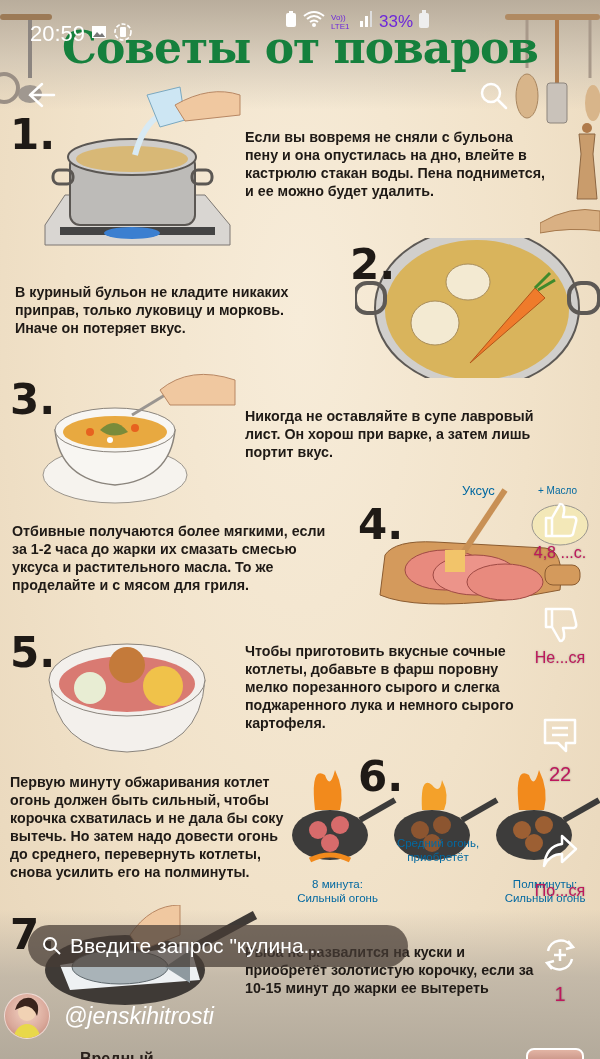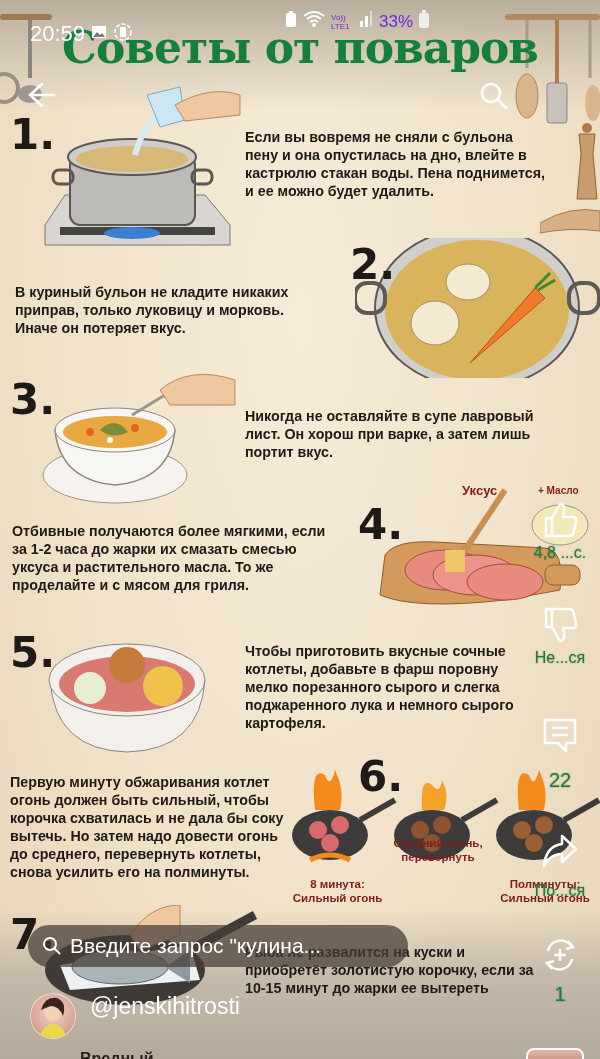--- a/index.html
+++ b/index.html
@@ -24,31 +24,31 @@
     font-family:"DejaVu Serif",serif;font-weight:bold;font-size:44px;color:#15803d;letter-spacing:-1px;z-index:5;}
 
   .nav-back{position:absolute;left:22px;top:80px;width:36px;height:30px;z-index:30;cursor:pointer;}
   .nav-search{position:absolute;left:478px;top:80px;width:32px;height:32px;z-index:30;cursor:pointer;}
 
   .num{position:absolute;font-weight:bold;font-size:42px;color:#1f1a16;font-family:"DejaVu Sans",sans-serif;z-index:4;}
   .tip{position:absolute;font-family:"Liberation Sans",sans-serif;font-weight:bold;font-size:15.5px;
     line-height:18px;color:#1f1a16;z-index:4;transform:scaleX(.92);transform-origin:left top;}
 
   .illus{position:absolute;z-index:3;}
-  .caption{position:absolute;font-weight:bold;font-size:11.5px;color:#7f1d1d;text-align:center;line-height:14px;z-index:4;}
+  .caption{position:absolute;font-weight:normal;font-size:11.5px;color:#0369a1;text-align:center;line-height:14px;z-index:4;}
 
   
   .rail{position:absolute;right:0;width:80px;text-align:center;color:#fff;z-index:30;}
-  .rail-label{font-size:16px;color:#15803d;text-shadow:0 0 2px rgba(0,0,0,.35);}
+  .rail-label{font-size:16px;color:#be185d;text-shadow:0 0 2px rgba(0,0,0,.35);}
 
   .searchbar{position:absolute;left:28px;top:925px;width:380px;height:42px;border-radius:21px;
     background:rgba(70,60,52,.72);display:flex;align-items:center;z-index:30;cursor:text;}
   .searchbar .q{font-size:21px;color:#fff;margin-left:8px;white-space:nowrap;}
 
-  .author{position:absolute;left:30px;top:993px;display:flex;align-items:flex-start;z-index:30;}
+  .author{position:absolute;left:4px;top:993px;display:flex;align-items:center;z-index:30;font-style:italic;}
   .avatar{width:44px;height:44px;border-radius:50%;background:radial-gradient(circle at 50% 40%,#f3d3c4,#d9a89a 60%,#b87a6a);
     border:1px solid rgba(255,255,255,.6);position:relative;overflow:hidden;}
   .handle{font-size:23px;color:#fff;margin-left:14px;}
   .subscribe{margin-left:14px;background:#fff;border-radius:18px;padding:4px 18px;font-size:21px;color:#111;cursor:pointer;}
   .thumb-next{position:absolute;right:16px;top:1048px;width:54px;height:20px;border-radius:8px 8px 0 0;
     background:linear-gradient(#e2b4a4,#b67c70);border:2px solid #fff;z-index:30;}
   .desc-peek{position:absolute;left:80px;top:1050px;font-size:16px;color:#2a211c;z-index:30;font-weight:bold;}
 </style>
 </head>
 <body>
@@ -234,21 +234,21 @@
       <circle cx="50" cy="60" r="9" fill="#9c5f33"></circle>
       <circle cx="40" cy="78" r="9" fill="#9c5f33"></circle>
   </g>
 </svg>
 <div class="caption" style="left:290px;top:877px;width:95px;">
   <div>8 минута:</div>
   <div>Сильный огонь</div>
 </div>
 <div class="caption" style="left:388px;top:836px;width:100px;">
   <div>Средний огонь,</div>
-  <div>перевернуть</div>
+  <div>приобретёт</div>
 </div>
 <div class="caption" style="left:495px;top:877px;width:100px;text-align:center;">
   <div>Полминуты:</div>
   <div>Сильный огонь</div>
 </div>
 
 <div class="num" style="left:10px;top:910px;">7.</div>
 <svg class="illus" style="left:40px;top:905px;" width="220" height="110" viewBox="0 0 220 110">
   <ellipse cx="85" cy="65" rx="80" ry="35" fill="#3f3a36"></ellipse>
   <line x1="150" y1="45" x2="215" y2="10" stroke="#3f3a36" stroke-width="9"></line>
@@ -272,21 +272,21 @@
       <path d="M6 4 H12 V22 H6 z M12 22 L20 36 Q25 36 24 28 L23 23 H34 Q37 22 36 18 L33 6 Q32 4 29 4 H12" fill="none" stroke="#fff" stroke-width="2.5" stroke-linejoin="round"></path>
     </svg>
   <div class="rail-label">Не...ся</div>
 </div>
 <div class="rail" style="top:715px;">
   <svg width="40" height="40" viewBox="0 0 40 40">
       <path d="M5 5 H35 V28 H26 L26 36 L18 28 H5 z" fill="none" stroke="#fff" stroke-width="2.5" stroke-linejoin="round"></path>
       <line x1="12" y1="13" x2="28" y2="13" stroke="#fff" stroke-width="2.5"></line>
       <line x1="12" y1="20" x2="28" y2="20" stroke="#fff" stroke-width="2.5"></line>
     </svg>
-  <div class="rail-label" style="font-size:20px;margin-top:10px;">22</div>
+  <div class="rail-label" style="font-size:20px;margin-top:4px;">22</div>
 </div>
 <div class="rail" style="top:830px;">
   <svg width="40" height="40" viewBox="0 0 40 40">
       <path d="M22 6 L36 19 L22 32 V24 Q10 24 4 36 Q6 16 22 14 z" fill="none" stroke="#fff" stroke-width="2.5" stroke-linejoin="round"></path>
     </svg>
   <div class="rail-label" style="margin-top:8px;">По...ся</div>
 </div>
 <div class="rail" style="top:935px;">
   <svg width="40" height="40" viewBox="0 0 40 40">
       <path d="M8 16 A13 13 0 0 1 32 12 M32 24 A13 13 0 0 1 8 28" fill="none" stroke="#fff" stroke-width="2.5"></path>

